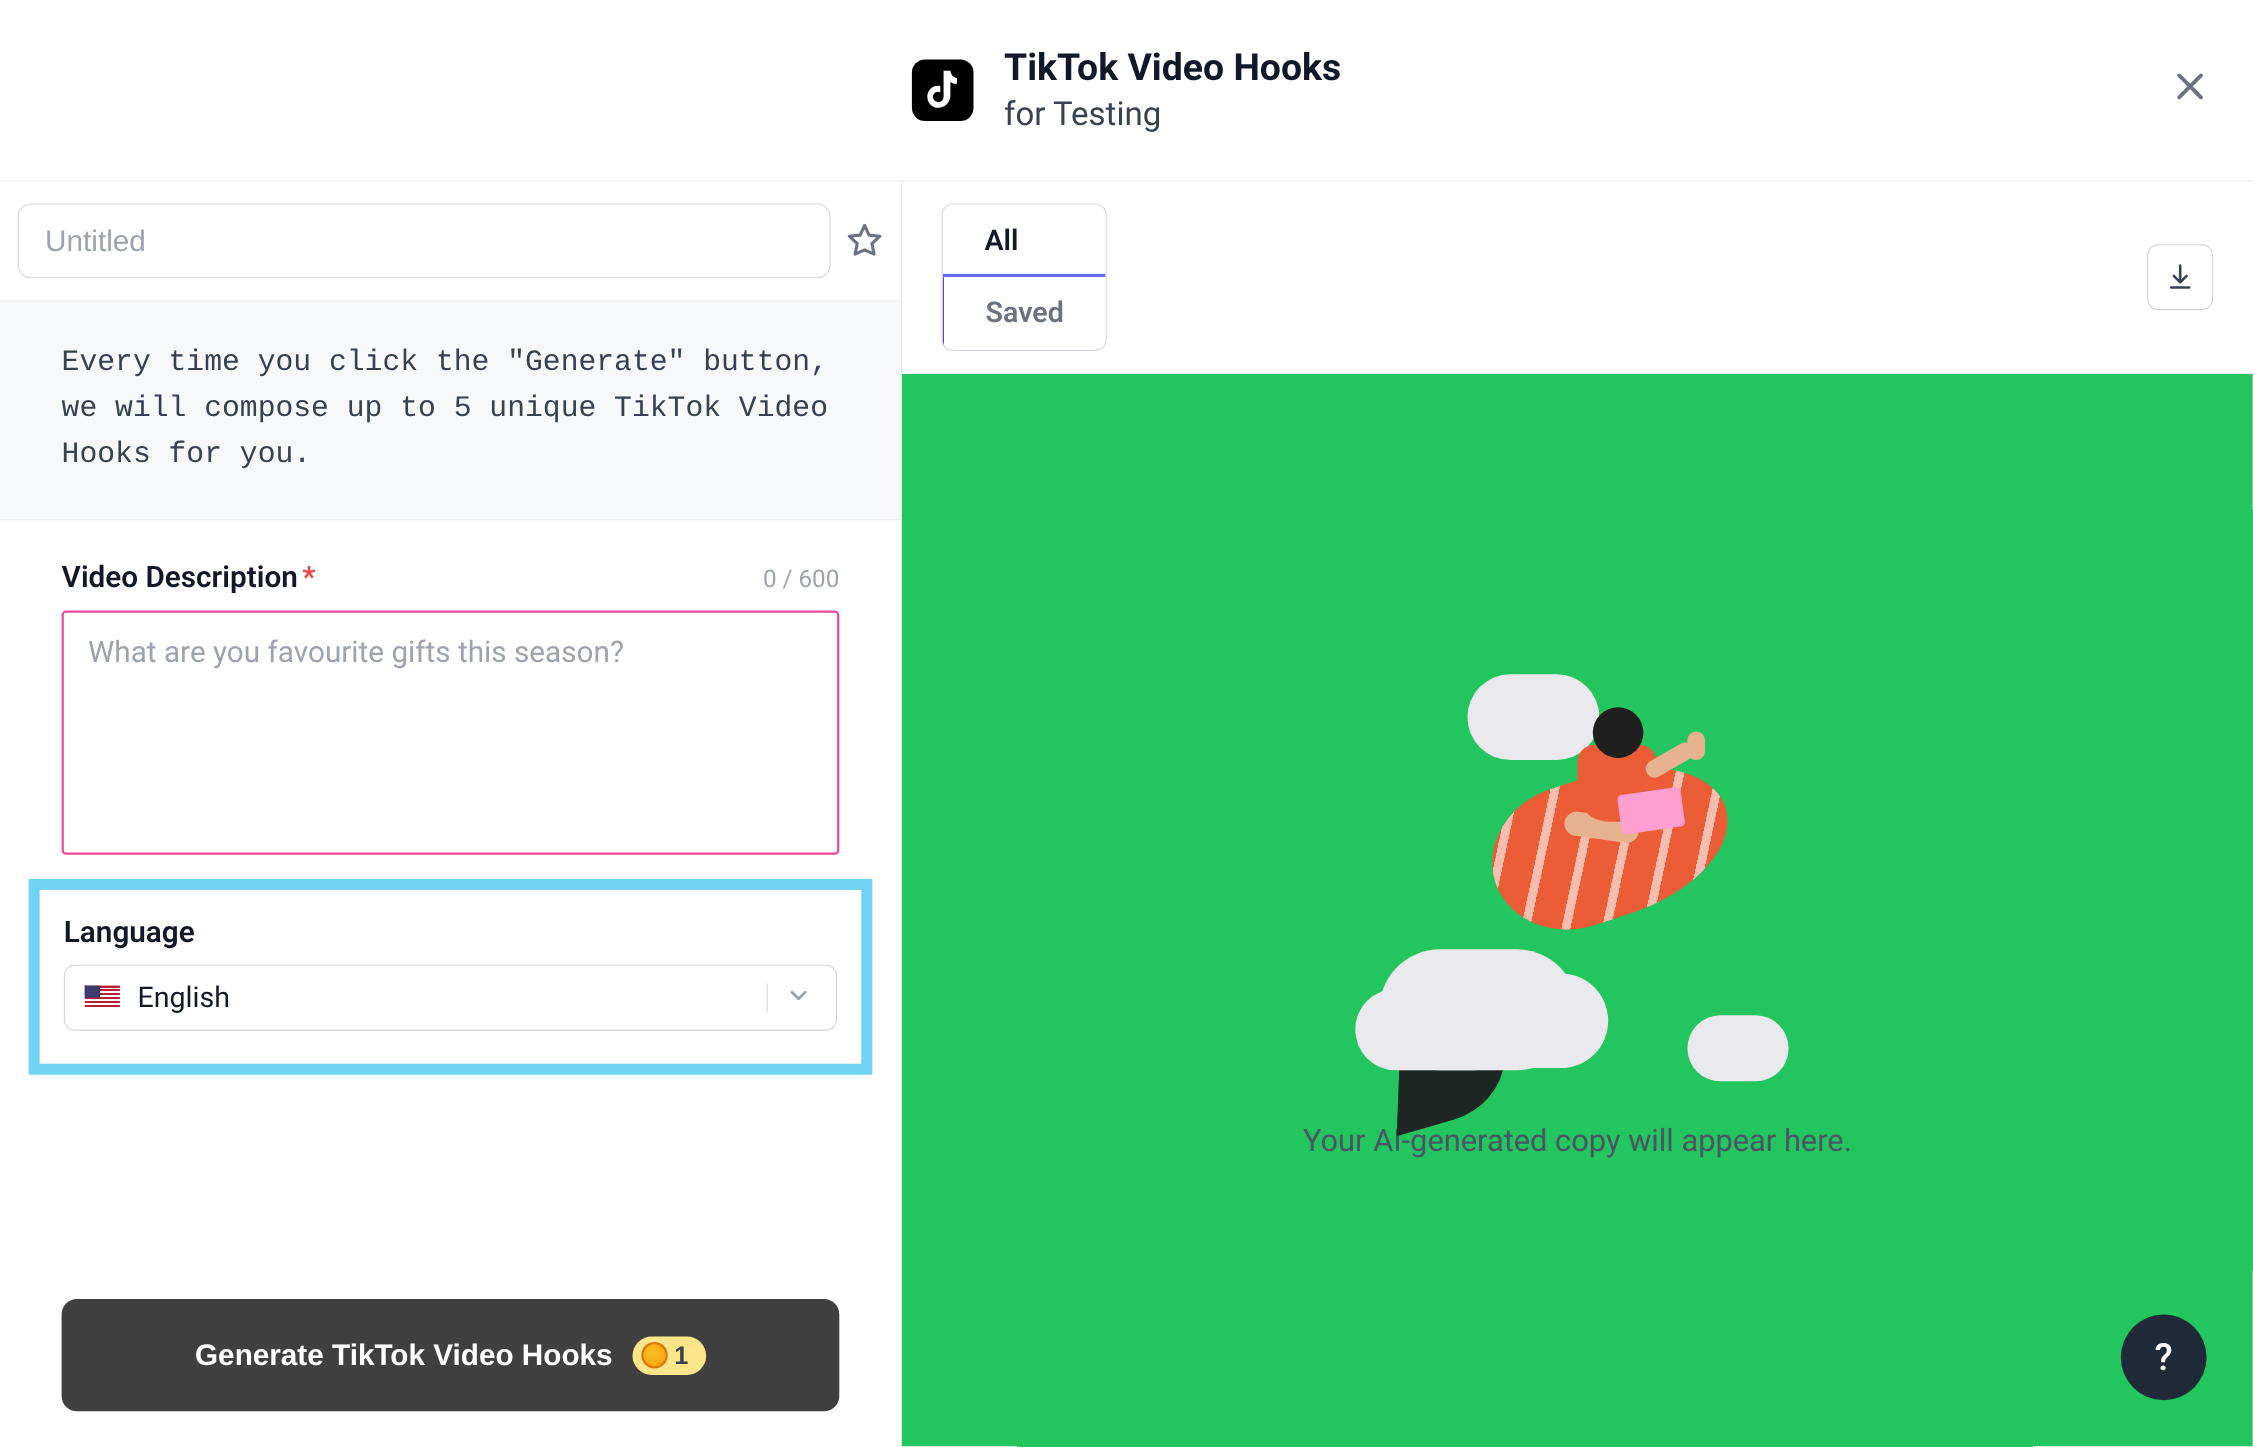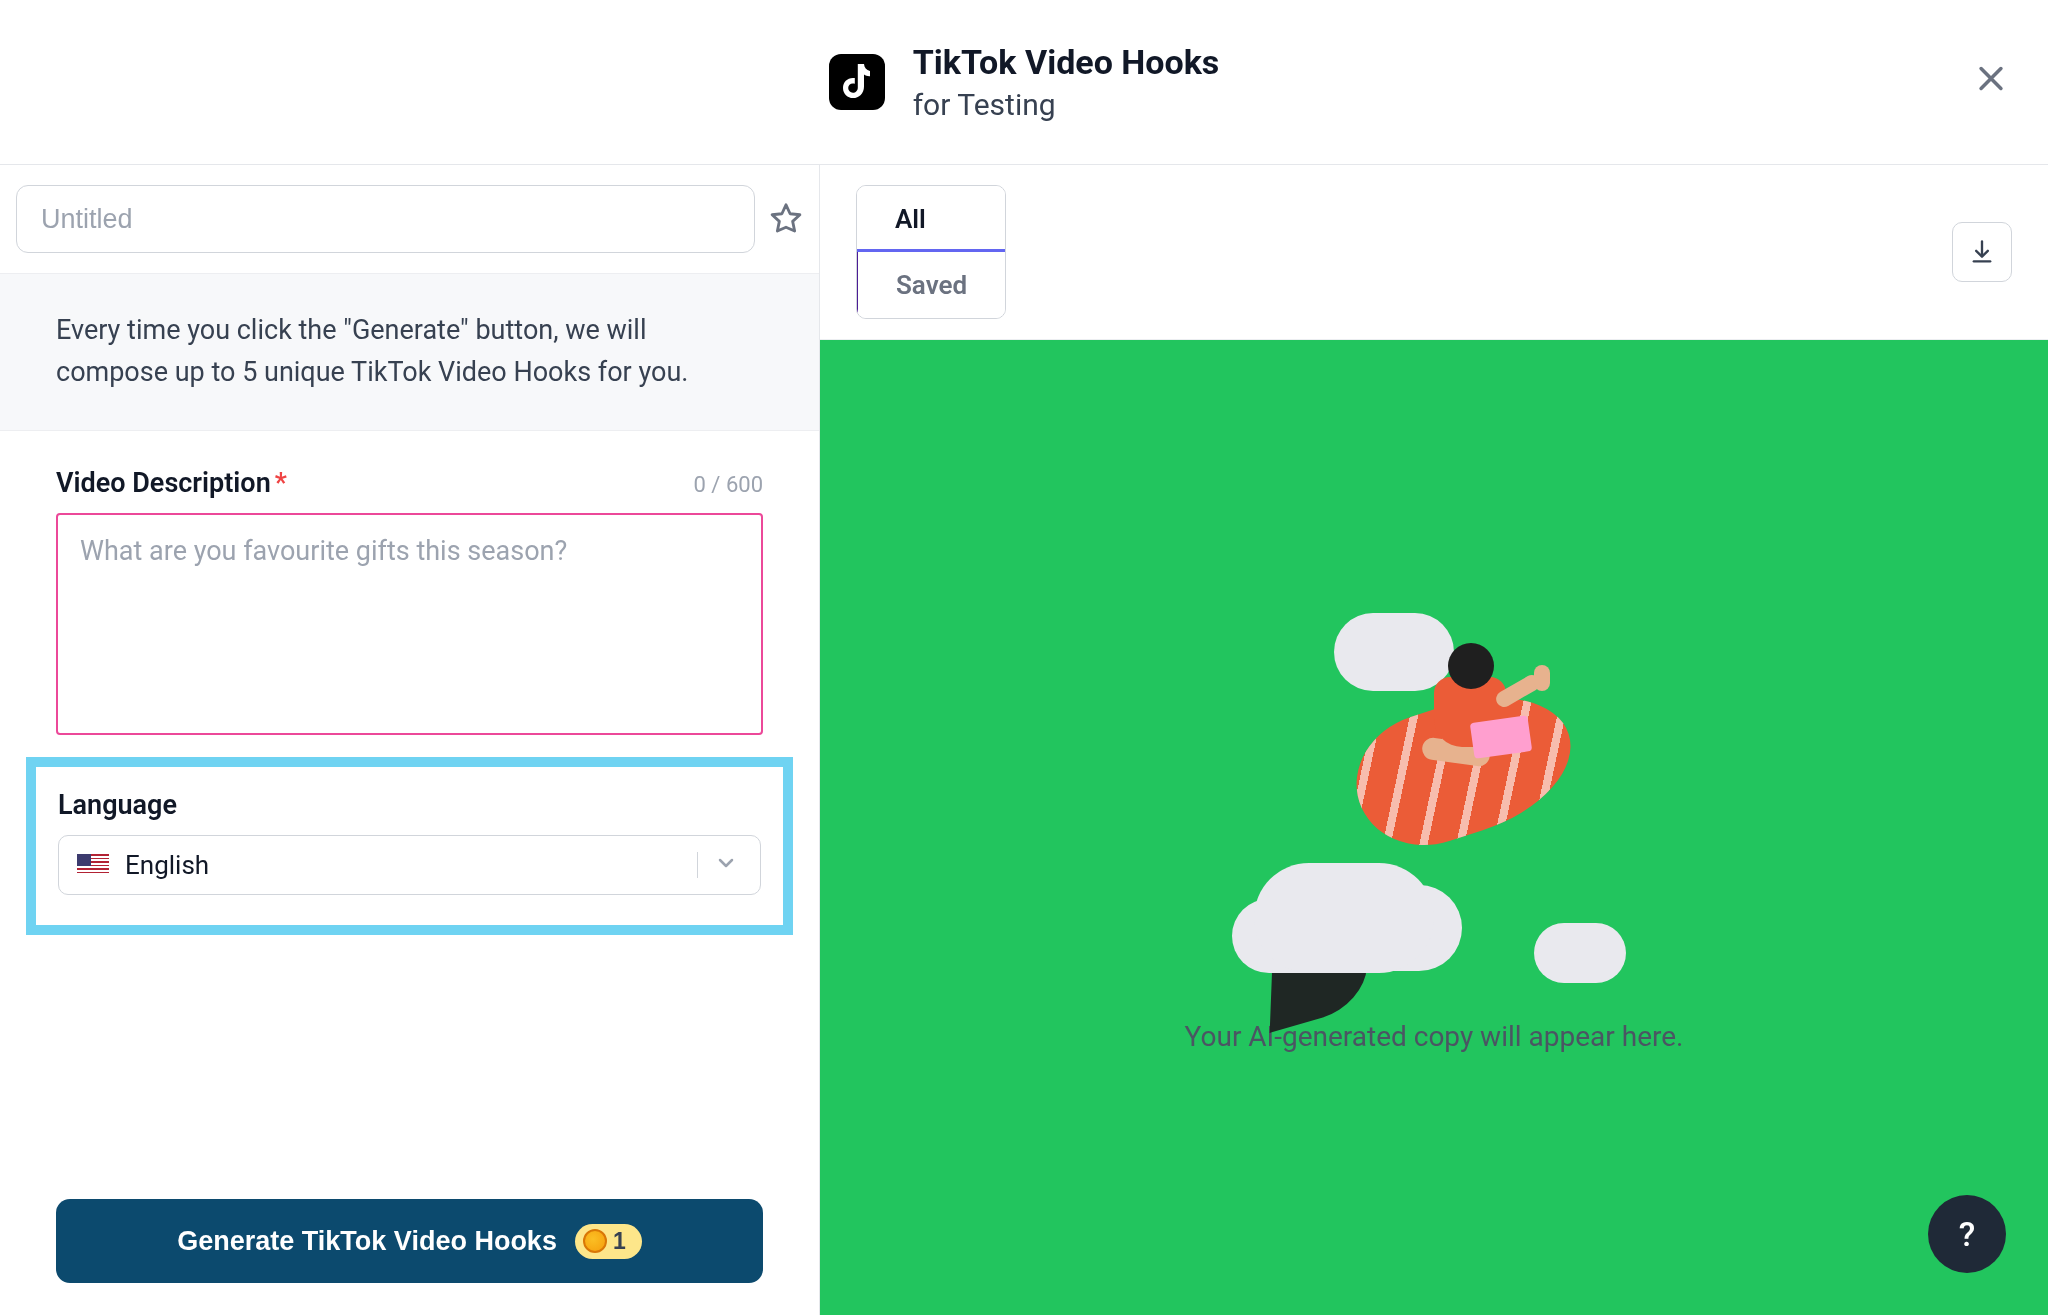--- a/index.html
+++ b/index.html
@@ -73,20 +73,21 @@
   .title-input::placeholder { color: #9ca3af; }
   .star-icon { width: 34px; height: 34px; color: #6b7280; cursor: pointer; }
   .desc-banner {
     background: #f7f8fa;
     border-top: 1px solid #edeef1;
     border-bottom: 1px solid #edeef1;
     padding: 36px 56px;
     font-size: 27px;
     color: #374151;
     line-height: 1.55;
+    font-family: Liberation Mono, monospace;
   }
   .form-body {
     padding: 36px 56px 20px 56px;
   }
   .field-row1 {
     display: flex;
     justify-content: space-between;
     align-items: baseline;
     margin-bottom: 14px;
     gap: 40px;
@@ -152,25 +153,25 @@
     color: #9ca3af;
   }
   .gen-btn-row {
     position: absolute;
     bottom: 32px;
     left: 56px;
     right: 56px;
   }
   .gen-btn {
     width: 100%;
-    background: #0c4a6e;
+    background: #404040;
     color: #fff;
     border: none;
     border-radius: 14px;
-    height: 84px;
+    height: 102px;
     font-size: 27px;
     font-weight: 600;
     display: flex;
     align-items: center;
     justify-content: center;
     gap: 18px;
     cursor: pointer;
   }
   .coin-badge {
     background: #fde68a;

